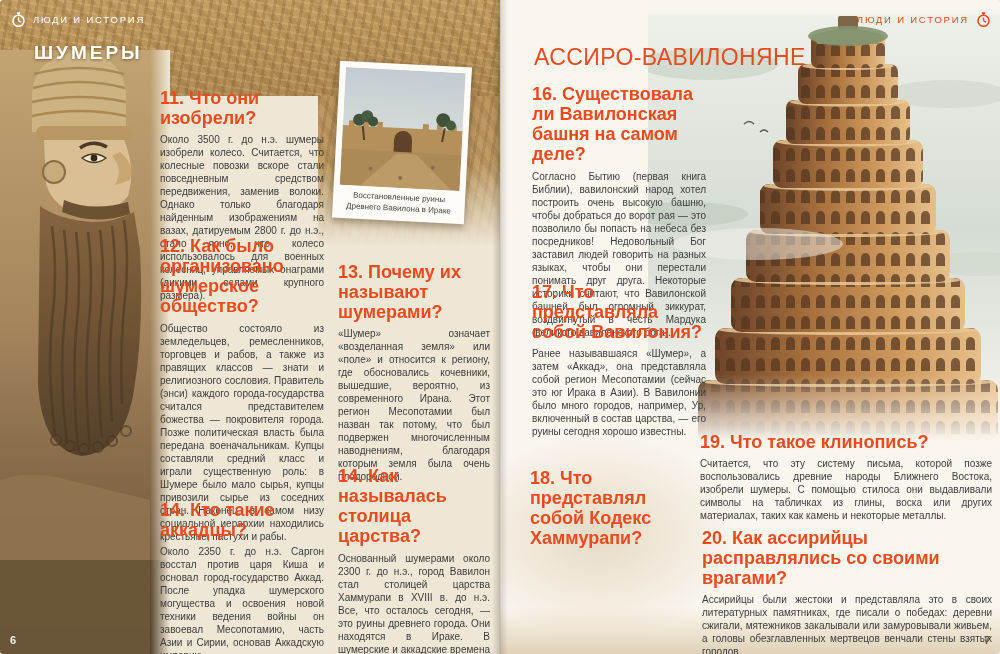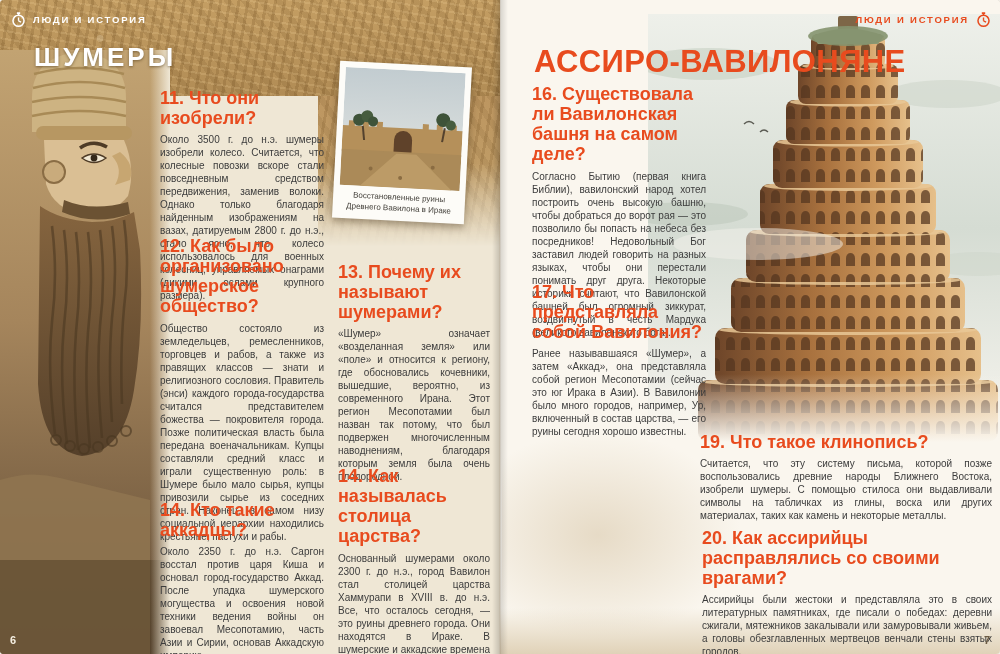--- a/index.html
+++ b/index.html
@@ -34,30 +34,30 @@
   .ruins-strip { position:absolute; left:500px; bottom:0; width:500px; height:46px;
     background:linear-gradient(180deg, rgba(227,214,192,0), #e0d2b8); }
 
   .gutter { position:absolute; left:492px; top:0; width:16px; height:654px; z-index:8;
     background:linear-gradient(90deg, rgba(0,0,0,0), rgba(0,0,0,.15) 42%, rgba(70,52,30,.28) 50%, rgba(0,0,0,.12) 58%, rgba(0,0,0,0)); }
 
   .statue { position:absolute; left:0; top:0; z-index:1; }
   .tower { position:absolute; left:648px; top:14px; z-index:1; }
 
   .page-header { position:absolute; top:11px; display:flex; align-items:center; gap:6px;
-    z-index:7; font-weight:bold; font-size:9.5px; letter-spacing:1.8px; }
+    z-index:7; font-weight:normal; font-size:9.5px; letter-spacing:1.8px; }
   .page-header.left { left:10px; color:#ffffff; }
   .page-header.right { right:8px; color:var(--red); }
   .hicon { width:17px; height:17px; flex:0 0 auto; }
 
   .title-left { position:absolute; left:34px; top:42px; z-index:6; color:#fff;
-    font-size:26px; font-weight:bold; letter-spacing:3px;
+    font-size:19px; font-weight:bold; letter-spacing:3px;
     text-shadow:0 1px 3px rgba(60,40,10,.55); }
   .title-right { position:absolute; left:534px; top:44px; z-index:6; color:var(--red);
-    font-size:31px; font-weight:bold; letter-spacing:.4px; }
+    font-size:23px; font-weight:normal; letter-spacing:.4px; }
 
   .article { position:absolute; z-index:5; }
   .q { color:var(--red); font-weight:bold; font-size:18px; line-height:1.12; margin:0 0 5px; }
   .body { font-size:10px; line-height:1.3; color:var(--ink); text-align:justify; margin:0; }
 
   .polaroid { position:absolute; left:336px; top:64px; width:132px; z-index:6;
     background:#fdfcf8; padding:6px 6px 4px; box-shadow:0 3px 9px rgba(40,25,5,.4);
     transform:rotate(3deg); }
   .polaroid svg { display:block; width:120px; height:118px; }
   .polaroid figcaption { font-size:8px; line-height:1.35; text-align:center; color:#44413b; padding:5px 2px 2px; }
@@ -275,20 +275,21 @@
   </section>
   <section class="article" style="left:532px; top:282px; width:174px;">
     <h3 class="q">17. Что представляла собой Вавилония?</h3>
     <p class="body">Ранее называвшаяся «Шумер», а затем «Аккад», она представляла собой регион Месопотамии (сейчас это юг Ирака в Азии). В Вавилонии было много городов, например, Ур, включенный в состав царства, — его руины сегодня хорошо известны.</p>
   </section>
   <section class="article" style="left:700px; top:432px; width:292px;">
     <h3 class="q">19. Что такое клинопись?</h3>
     <p class="body">Считается, что эту систему письма, которой позже воспользовались древние народы Ближнего Востока, изобрели шумеры. С помощью стилоса они выдавливали символы на табличках из глины, воска или других материалах, таких как камень и некоторые металлы.</p>
   </section>
   <section class="article" style="left:530px; top:468px; width:168px;">
+    <h3 class="q">18. Что представлял собой Кодекс Хаммурапи?</h3>
   </section>
   <section class="article" style="left:702px; top:528px; width:290px;">
     <h3 class="q">20. Как ассирийцы расправлялись со своими врагами?</h3>
     <p class="body">Ассирийцы были жестоки и представляла это в своих литературных памятниках, где писали о победах: деревни сжигали, мятежников закалывали или замуровывали живьем, а головы обезглавленных мертвецов венчали стены взятых городов.</p>
   </section>
 
   <div class="pagenum left">6</div>
   <div class="pagenum right">7</div>
 
 </div>

